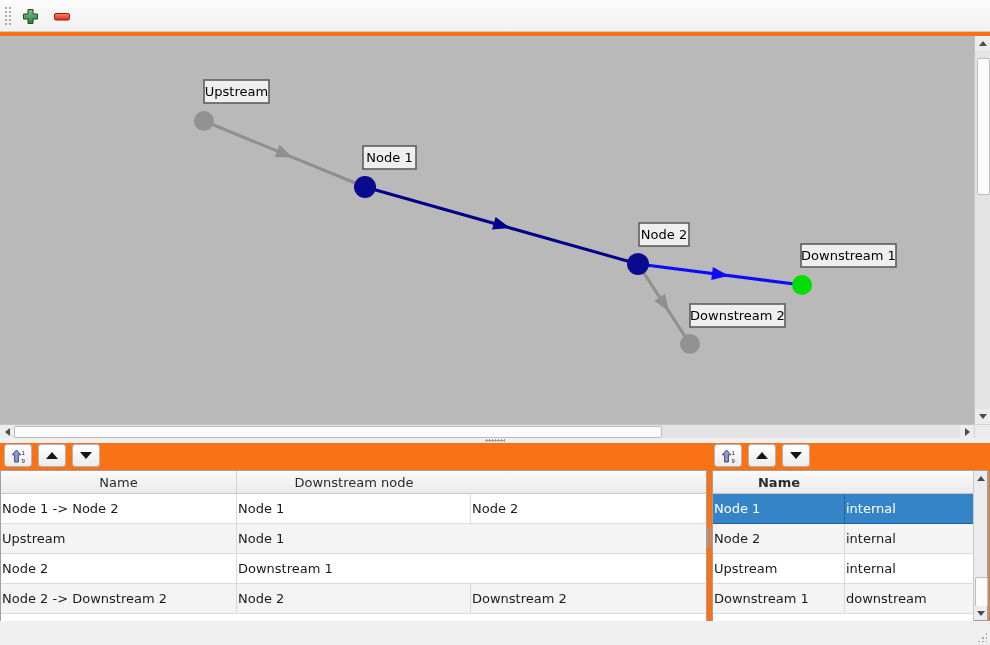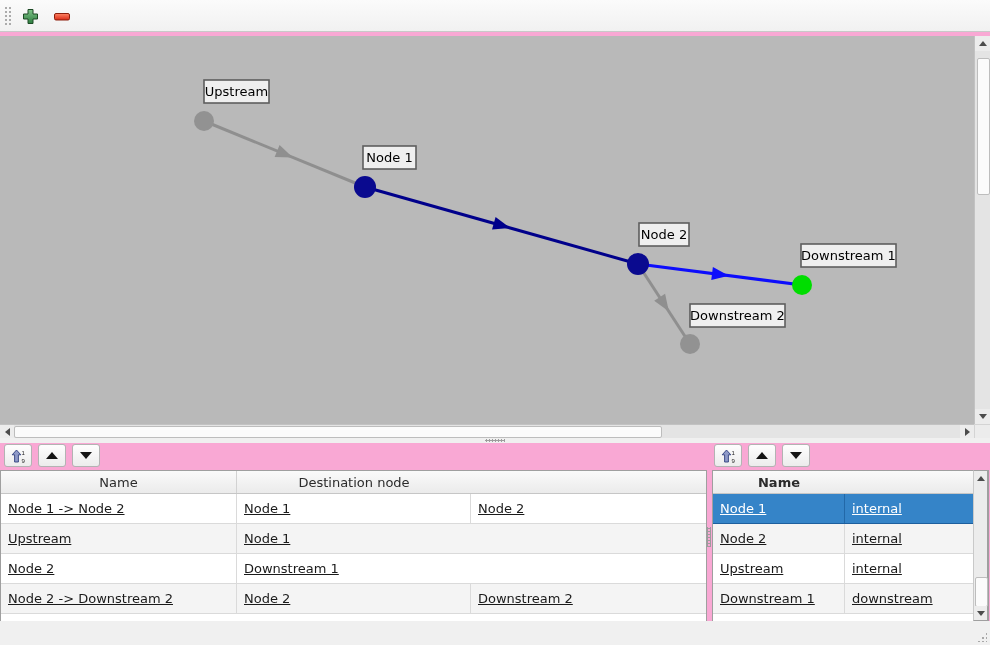--- a/index.html
+++ b/index.html
@@ -1,16 +1,16 @@
 <!DOCTYPE html>
 <html><head>
 <meta charset="utf-8">
 <style>
   html,body{margin:0;padding:0;background:#f0f0f0;font-family:"DejaVu Sans","Liberation Sans",sans-serif;}
-  .window{position:relative;width:990px;height:645px;background:#f9a8d4;overflow:hidden;}
+  .window{position:relative;width:990px;height:645px;background:#f97316;overflow:hidden;}
 
   
   .toolbar-top{position:absolute;left:0;top:0;width:990px;height:31px;
     background:linear-gradient(#fbfbfb,#f1f1f1);border-bottom:1px solid #c9c9c9;}
   .drag-handle{position:absolute;left:4px;top:6px;width:8px;height:20px;
     background-image:radial-gradient(circle,#ababab 1px,transparent 1.3px);background-size:4px 4px;}
   .tb-btn{position:absolute;top:5px;width:22px;height:22px;border:none;background:transparent;
     display:flex;align-items:center;justify-content:center;padding:0;cursor:default;}
   .tb-btn.add{left:19px;} .tb-btn.remove{left:51px;}
 
@@ -57,21 +57,21 @@
   #right-table{left:712px;width:277px;padding-right:15px;}
   .thead,.tr{display:grid;flex:0 0 auto;}
   #left-table .thead,#left-table .tr{grid-template-columns:236px 234px 1fr;}
   #right-table .thead,#right-table .tr{grid-template-columns:132px 1fr;}
   .thead{height:23px;background:linear-gradient(#fafafa,#ebebeb);border-bottom:1px solid #c6c6c6;box-sizing:border-box;}
   .th{display:flex;align-items:center;justify-content:center;border-right:1px solid #d2d2d2;box-sizing:border-box;color:#2b2b2b;}
   .th:last-child{border-right:none;}
   #right-table .th{font-weight:bold;}
   .tr{height:30px;background:#ffffff;border-bottom:1px solid #dadada;box-sizing:border-box;}
   .tr.alt{background:#f4f4f4;}
-  .td{display:flex;align-items:center;padding-left:7px;border-right:1px solid #dadada;box-sizing:border-box;white-space:nowrap;overflow:hidden;text-decoration:underline;}
+  .td{display:flex;align-items:center;padding-left:1px;border-right:1px solid #dadada;box-sizing:border-box;white-space:nowrap;overflow:hidden;}
   .td:last-child{border-right:none;}
   .tr.sel{background:#3584c8;color:#ffffff;border-bottom-color:#1d5f9e;}
   .tr.sel .td{border-right-color:#2268a8;}
   .tfill{flex:1 1 auto;background:#ffffff;}
   .rt-scroll{position:absolute;left:712px;top:470px;width:15px;height:151px;background:#ececec;border:1px solid #9f9f9f;border-left:1px solid #c9c9c9;box-sizing:border-box;}
   .rt-scroll{left:973px;}
   .rt-scroll .stepper{left:0;width:13px;height:14px;}
   .rt-scroll .stepper.top{top:0;} .rt-scroll .stepper.bottom{bottom:0;}
   .rt-thumb{position:absolute;left:1px;top:106px;width:11px;height:28px;background:#fbfbfb;border:1px solid #bdbdbd;border-radius:2px;}
 
@@ -193,21 +193,21 @@
         <span class="btn-tri-up"></span>
       </button>
     <button class="p-btn">
         <span class="btn-tri-down"></span>
       </button>
   </div>
 
   <div class="gtable" id="left-table">
       <div class="thead">
         <div class="th">Name</div>
-        <div class="th">Destination node</div>
+        <div class="th">Downstream node</div>
       </div>
       <div class="tr">
         <div class="td">Node 1 -&gt; Node 2</div>
         <div class="td">Node 1</div>
         <div class="td">Node 2</div>
       </div>
       <div class="tr alt">
         <div class="td">Upstream</div>
         <div class="td">Node 1</div>
       </div>

